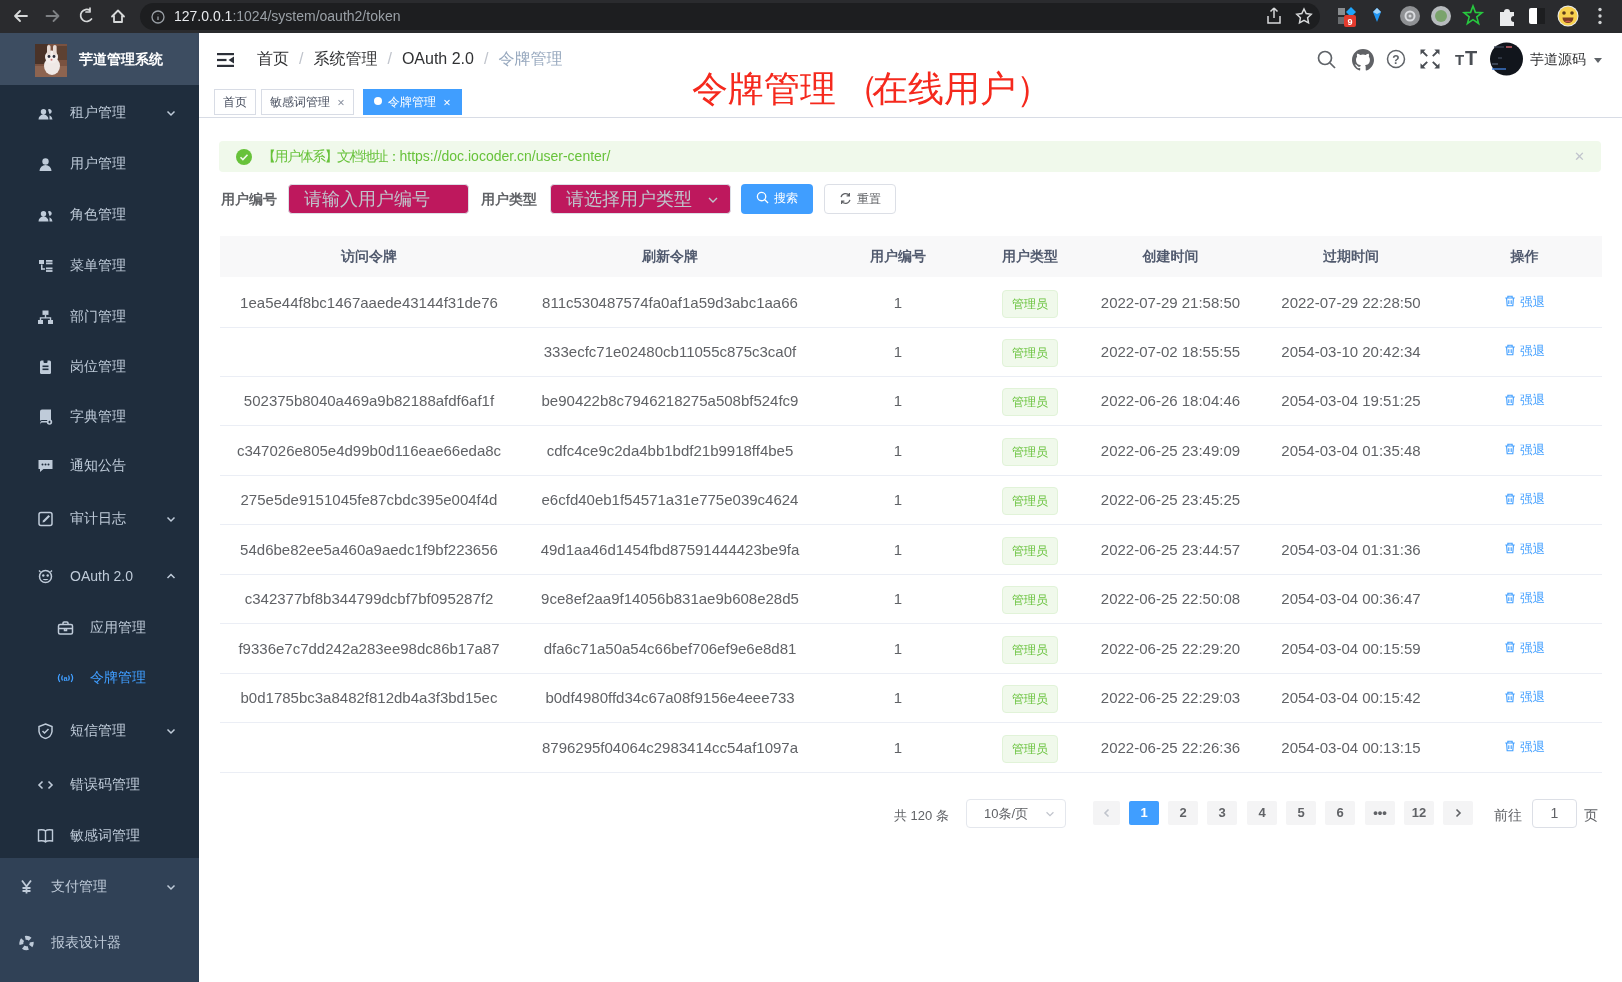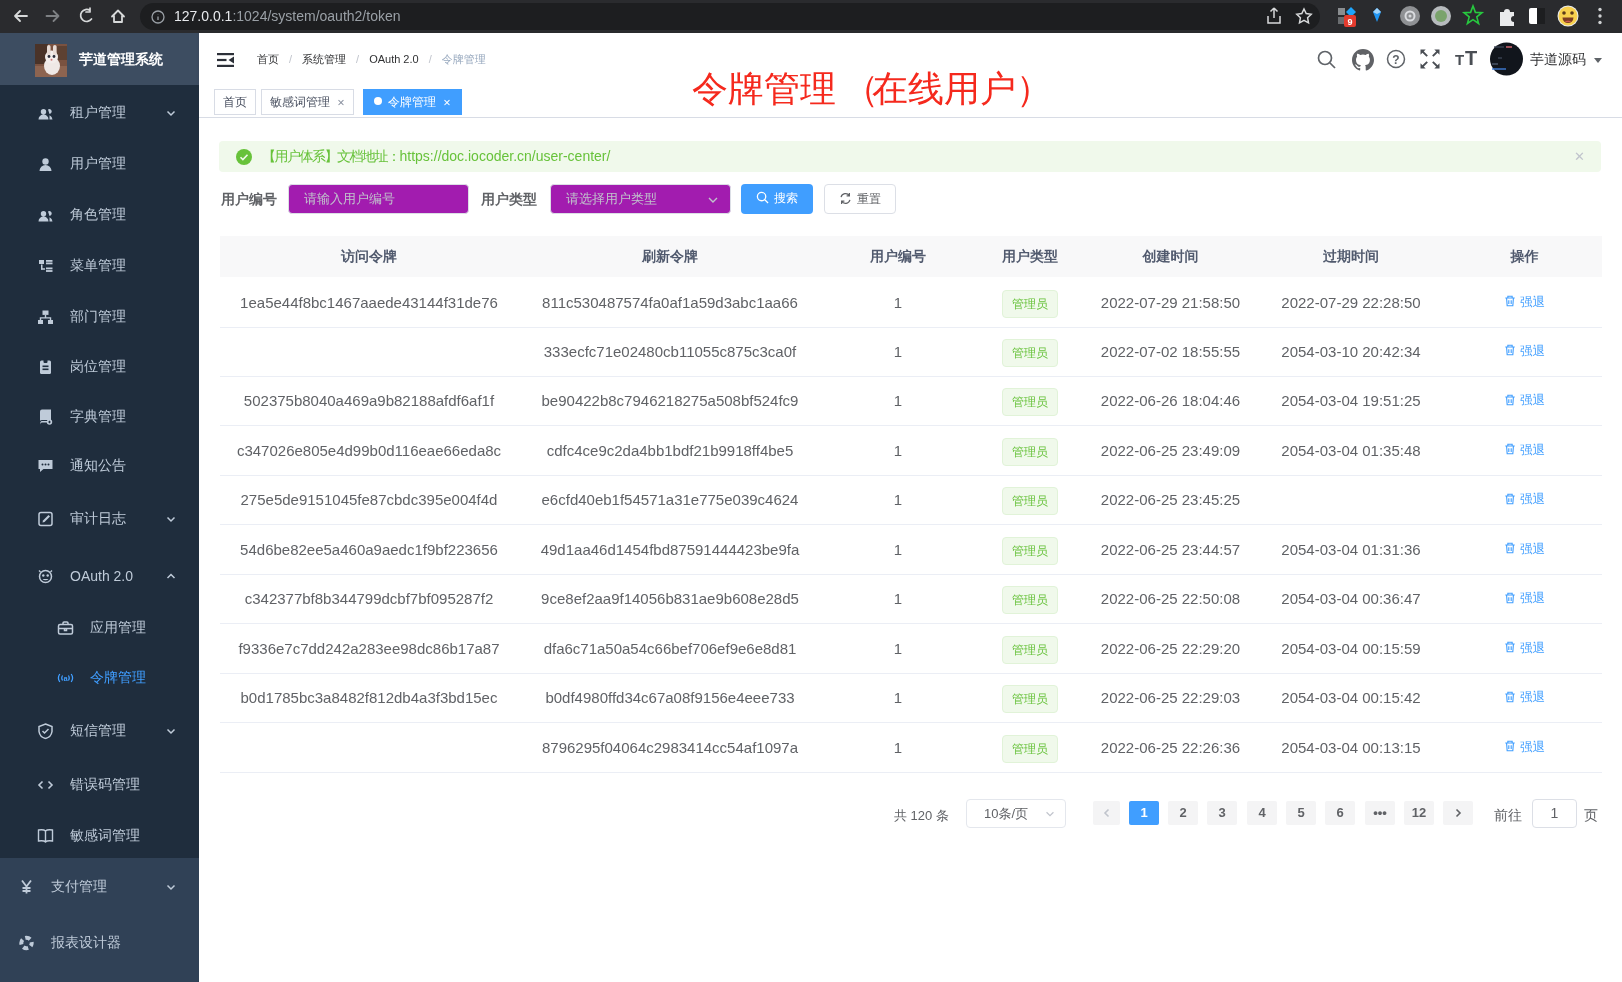--- a/index.html
+++ b/index.html
@@ -18,40 +18,40 @@
 .mitem .txt{position:absolute;left:70px;top:50%;transform:translateY(-50%)}
 .mitem .ic{position:absolute;left:37px;top:50%;transform:translateY(-50%);width:17px;height:17px}
 .mitem.l2 .txt{left:90px}
 .mitem.l2 .ic{left:57px}
 .mitem.root .txt{left:51px}
 .mitem.root .ic{left:18px}
 .mitem .arrow{position:absolute;left:164px;top:50%;transform:translateY(-50%);width:14px;height:14px}
 .mitem.active{color:#409eff}
 
 #navbar{position:absolute;left:199px;top:33px;width:1423px;height:52px;background:#fff;box-shadow:0 1px 4px rgba(0,21,41,.08)}
-#crumbs{position:absolute;left:58px;top:0;height:52px;line-height:52px;font-size:11px;color:#303133}
+#crumbs{position:absolute;left:58px;top:0;height:52px;line-height:52px;font-size:16px;color:#303133}
 #crumbs .sep{color:#c0c4cc;margin:0 10px;font-weight:400}
 #crumbs .cur{color:#97a8be}
 #crumbs b{font-weight:500}
 #navright{position:absolute;right:0;top:0;height:52px}
 
 #tags{position:absolute;left:199px;top:85px;width:1423px;height:33px;background:#fff;border-bottom:1px solid #d8dce5}
 .tag{position:absolute;top:4px;height:26px;line-height:24px;border:1px solid #d8dce5;background:#fff;color:#495060;font-size:12px;padding:0 8px}
 .tag.on{background:#409eff;color:#fff;border-color:#409eff;padding:0 10px}
 .tag .dot{display:inline-block;width:8px;height:8px;border-radius:50%;background:#fff;margin-right:6px;vertical-align:1px}
 .tag .x{margin-left:7px;font-size:9.5px}
 
 #rednote{position:absolute;left:692px;top:65px;font-size:36px;color:#f5291d;letter-spacing:0;white-space:nowrap}
 #rednote .fw{display:inline-block;width:36px;position:relative}
 
 #alert{position:absolute;left:219px;top:141px;width:1382px;height:31px;background:#f0f9eb;border-radius:4px;color:#67c23a;font-size:14px;line-height:31px}
 #alert .close{position:absolute;right:16px;top:0;color:#c0c4cc;font-size:13px}
 
 .flabel{position:absolute;top:184px;height:30px;line-height:30px;font-size:14px;font-weight:600;color:#606266}
-.finput{position:absolute;top:184px;height:30px;border:1px solid #dcdfe6;border-radius:4px;background:#a21caf;font-size:13px;color:#c0c4cc;line-height:28px;padding-left:15px}
+.finput{position:absolute;top:184px;height:30px;border:1px solid #dcdfe6;border-radius:4px;background:#be185d;font-size:18px;color:#c0c4cc;line-height:28px;padding-left:15px}
 .btn{position:absolute;top:184px;height:30px;border-radius:4px;font-size:12px;line-height:28px;text-align:center}
 
 #table{position:absolute;left:220px;top:236px;width:1382px}
 .th{position:absolute;top:0;height:41px;line-height:41px;background:#f8f8f9;color:#515a6e;font-weight:700;font-size:14px;text-align:center}
 .tr{position:absolute;height:50px;border-bottom:1px solid #ebeef5}
 .td{position:absolute;top:0;height:49px;line-height:49px;font-size:15px;color:#606266;text-align:center;white-space:nowrap}
 .tag-g{display:inline-block;height:28px;line-height:26px;padding:0 9px;background:#f0f9eb;border:1px solid #e1f3d8;border-radius:4px;color:#67c23a;font-size:12px;vertical-align:middle}
 .op{color:#409eff;font-size:12.5px}
 
 #pager{position:absolute;left:0;top:0;width:1622px;height:752px;pointer-events:none}

